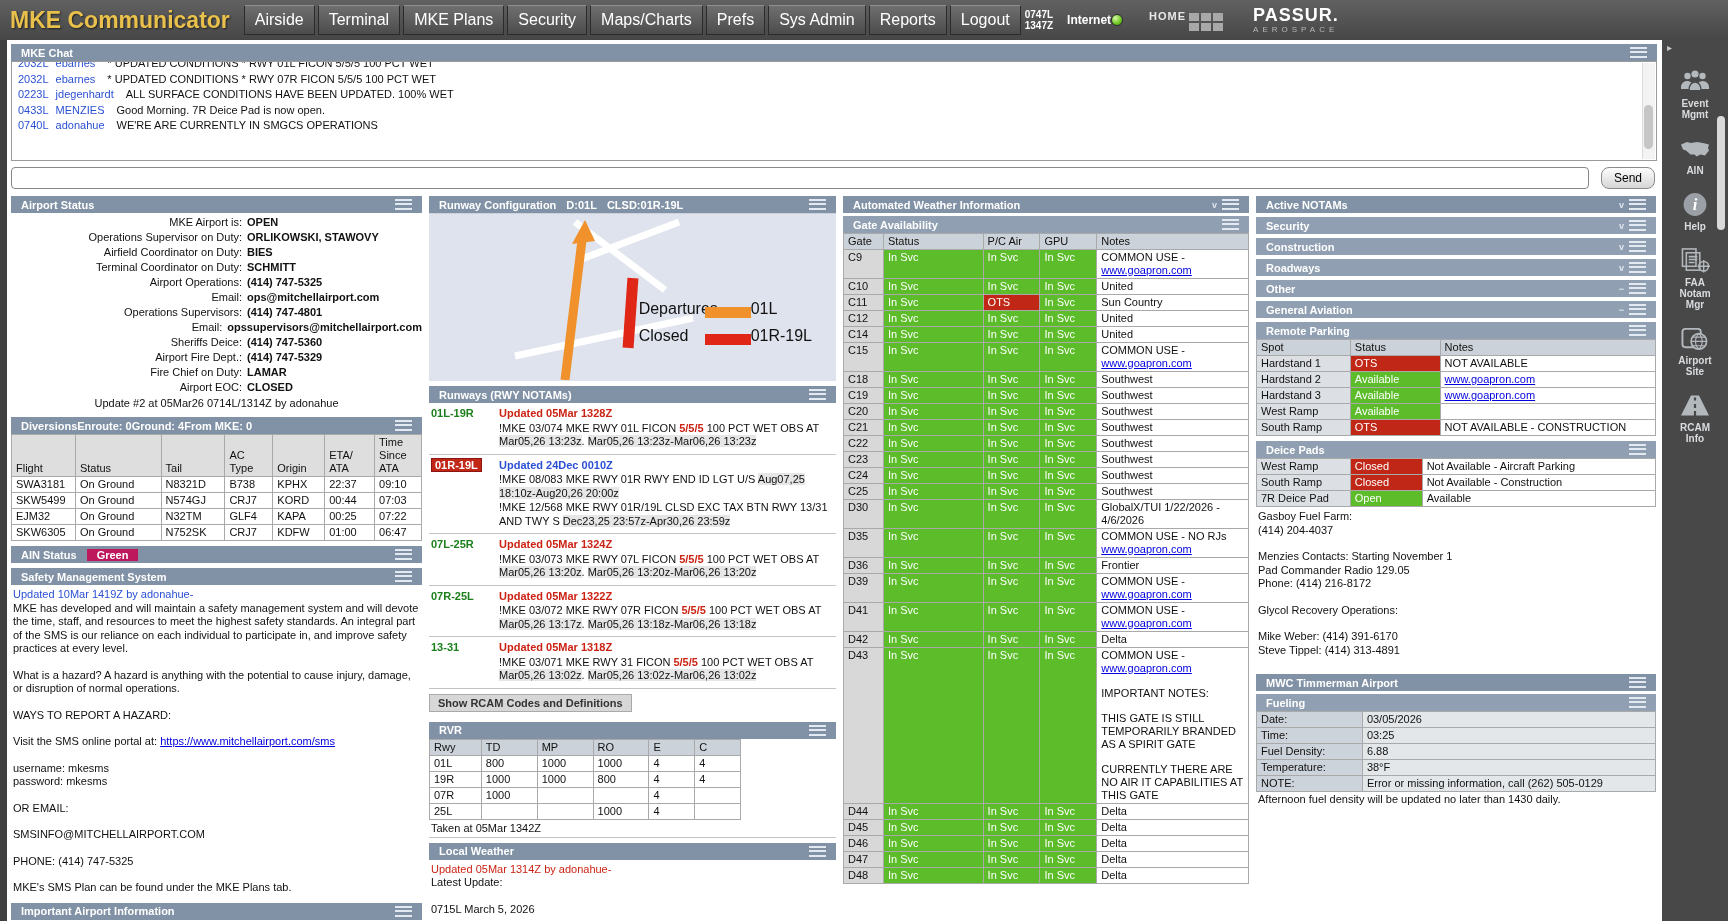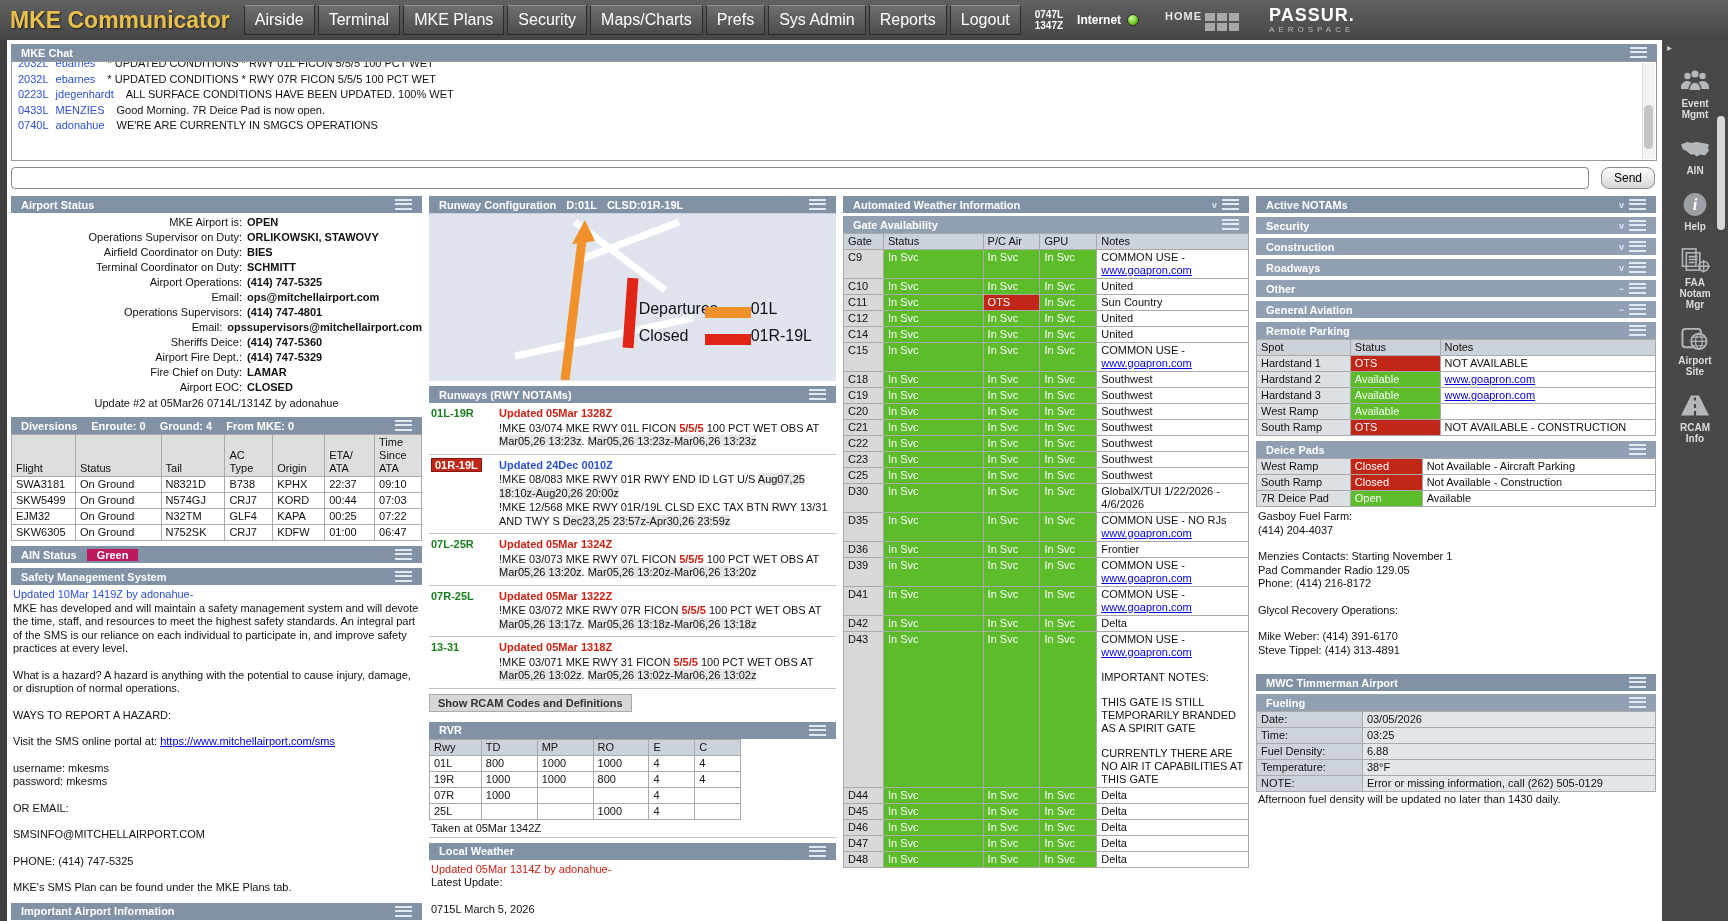--- a/index.html
+++ b/index.html
@@ -5,22 +5,22 @@
 *{box-sizing:border-box;margin:0;padding:0}
 html,body{width:1728px;height:921px;overflow:hidden}
 body{font-family:"Liberation Sans",sans-serif;font-size:11px;color:#111;background:#3f3f3f}
 .page{width:1728px;height:921px;position:relative;background:#3f3f3f}
 
 
 .topbar{height:40px;background:linear-gradient(#616161,#464646);display:flex;align-items:center;padding:0 10px;white-space:nowrap}
 .app-title{color:#e9c04b;font-size:23px;font-weight:bold;text-shadow:1px 1px 2px rgba(0,0,0,.6);margin-right:14px}
 .nav-items{display:flex;gap:3px}
 .nav-btn{background:linear-gradient(#6f6f6f,#4c4c4c);border:1px solid #2b2b2b;border-top-color:#8f8f8f;color:#fff;font-weight:normal;font-size:16px;padding:5px 10px;cursor:pointer}
-.clock{color:#fff;font-weight:bold;font-size:10px;line-height:11px;margin-left:14px}
-.inet{color:#fff;font-weight:bold;font-size:12px;display:flex;align-items:center;gap:6px;margin-left:14px}
+.clock{color:#fff;font-weight:bold;font-size:10px;line-height:11px;margin-left:4px}
+.inet{color:#fff;font-weight:bold;font-size:12px;display:flex;align-items:center;margin-left:14px}
 .led{width:12px;height:12px;border-radius:50%;background:radial-gradient(circle at 35% 30%,#d6f8a6,#74cc26 55%,#3f8f0d);border:1px solid #2c2c2c;display:inline-block}
 .home{display:flex;align-items:flex-start;gap:3px;margin-left:26px;cursor:pointer}
 .home-label{font-size:11px;font-weight:bold;color:#e8e8e8;letter-spacing:1px}
 .sq-grid{display:grid;grid-template-columns:repeat(3,10px);gap:2px;margin-top:3px}
 .sq-grid i{width:10px;height:8px;background:#a8a8a8;display:block}
 .brand{margin-left:30px;color:#fff;line-height:1}
 .brand-name{font-weight:bold;font-size:18px;letter-spacing:1px}
 .brand-sub{font-size:8px;letter-spacing:4px;color:#b8b8b8;margin-top:2px}
 
 
@@ -63,21 +63,21 @@
 .as-row{display:flex;line-height:15px}
 .as-label{width:236px;text-align:right;padding-right:5px}
 .as-value{font-weight:bold;flex:1}
 .as-note{text-align:center;line-height:17px}
 
 
 table{border-collapse:collapse;width:100%;font-size:11px}
 .tbl td,.tbl th{border:1px solid #a9a9a9;padding:1px 4px;text-align:left;vertical-align:top;font-weight:normal;line-height:13px}
 .tbl th{background:#dedede;vertical-align:bottom}
 .thead2 th{background:#ccd2d9}
-.dv-sum{margin-left:14px}
+.dv-sum{}
 .ok{background:#5cbc2a;color:#fff;font-weight:bold}
 .bad{background:#c02717;color:#fff;font-weight:bold}
 .ain-badge{background:#be185d;color:#fff;font-weight:bold;padding:0 10px;margin-left:10px}
 .lbl-cell{background:#dcdfe3}
 
 
 .text-block{padding:3px 2px;line-height:13.5px}
 .text-line{min-height:13px}
 .upd-blue{color:#2b50d4}
 .upd-red{color:#cc2214}
@@ -662,20 +662,29 @@
                   <tr>
                     <td class="g-id">C23</td>
                     <td class="ok">In Svc</td>
                     <td class="ok">In Svc</td>
                     <td class="ok">In Svc</td>
                     <td>
                       <div class="g-note-line">Southwest</div>
                     </td>
                   </tr>
                   <tr>
+                    <td class="g-id">C24</td>
+                    <td class="ok">In Svc</td>
+                    <td class="ok">In Svc</td>
+                    <td class="ok">In Svc</td>
+                    <td>
+                      <div class="g-note-line">Southwest</div>
+                    </td>
+                  </tr>
+                  <tr>
                     <td class="g-id">C25</td>
                     <td class="ok">In Svc</td>
                     <td class="ok">In Svc</td>
                     <td class="ok">In Svc</td>
                     <td>
                       <div class="g-note-line">Southwest</div>
                     </td>
                   </tr>
                   <tr>
                     <td class="g-id">D30</td>

